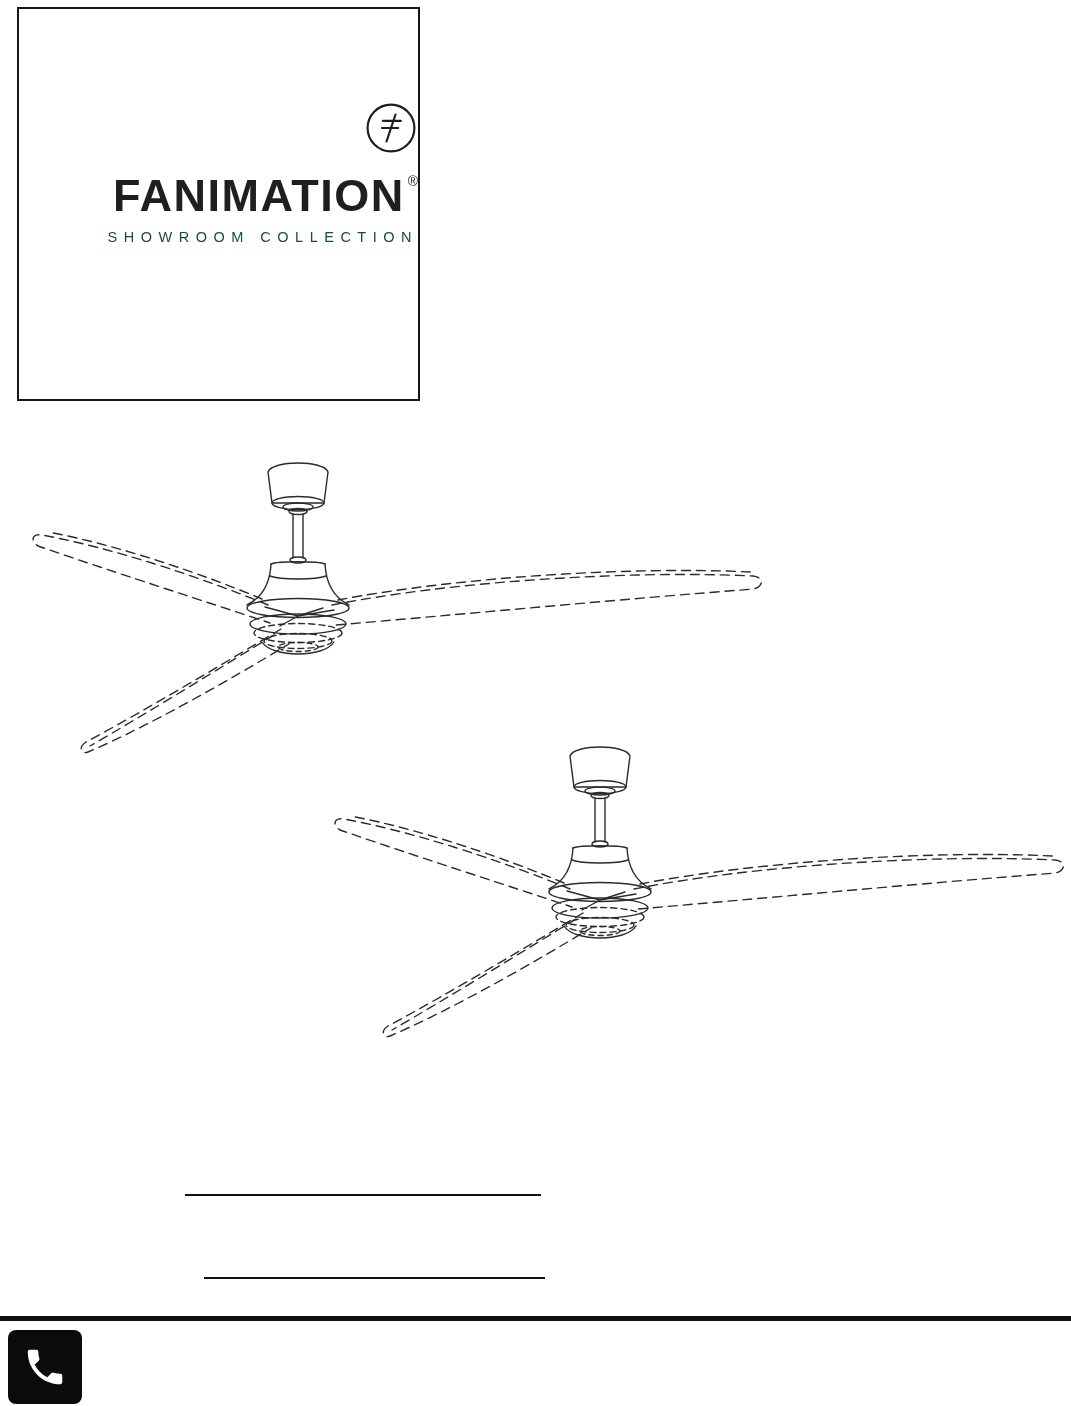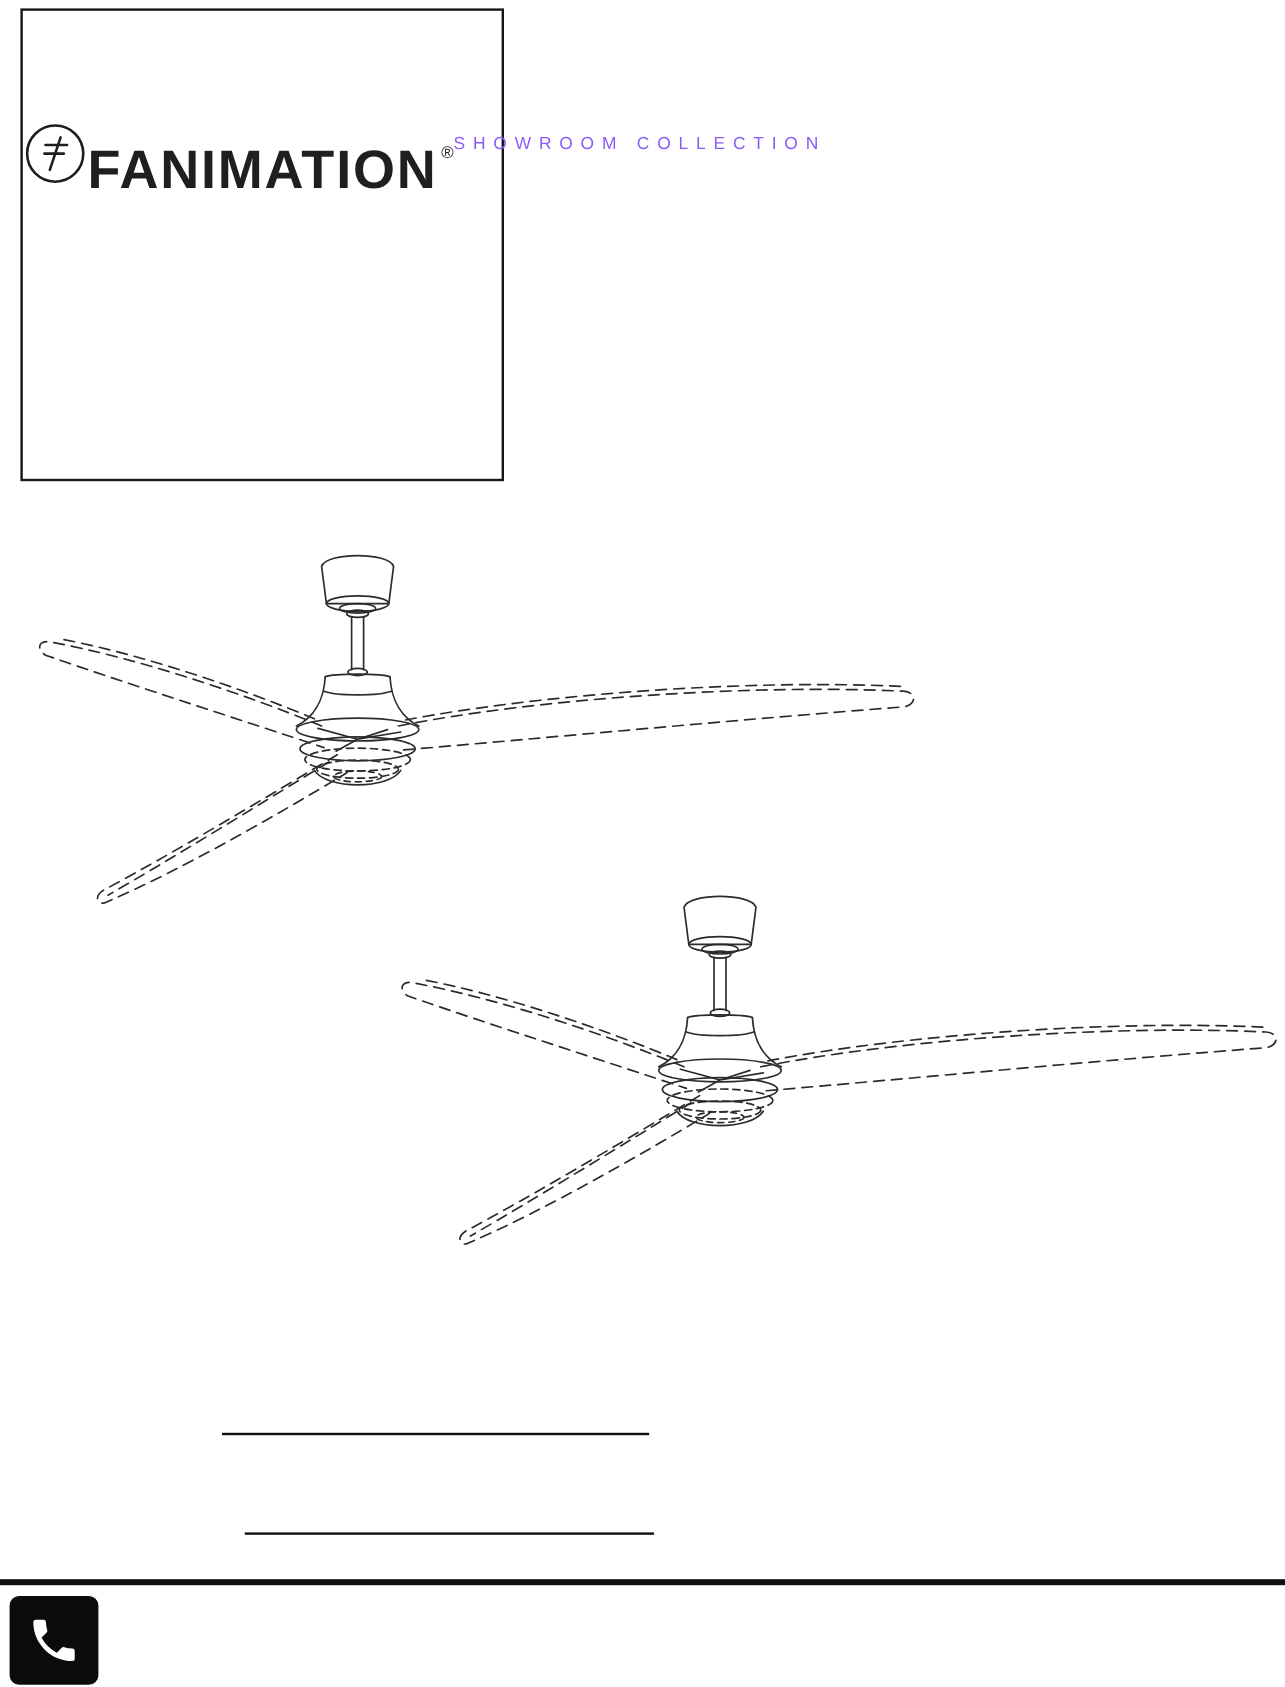--- a/index.html
+++ b/index.html
@@ -18,22 +18,22 @@
     position: absolute;
     left: 17px; top: 7px;
     width: 399px; height: 390px;
     border: 2px solid #161616;
     background: #ffffff;
   }
   .logo-content {
     position: absolute;
     left: 0; right: 0; top: 92px;
     display: flex;
-    flex-direction: row;
-    align-items: flex-start;
+    flex-direction: column;
+    align-items: flex-end;
   }
   .logo-mark svg { display: block; }
   .brand-row {
     margin-top: 18px;
     display: flex;
     align-items: flex-start;
     line-height: 1;
   }
   .brand-name {
     font-size: 45px;
@@ -46,21 +46,21 @@
     font-size: 14px;
     color: #1f1f1f;
     margin-left: 3px;
     margin-top: 1px;
   }
   .brand-tagline {
     margin-top: 11px;
     font-size: 14.5px;
     font-weight: 400;
     letter-spacing: 6.5px;
-    color: #8b5cf6;
+    color: #14532d;
     white-space: nowrap;
   }
 
   .fan { position: absolute; }
   .fan svg { display: block; }
   .fan-1 { left: 18px; top: 458px; }
   .fan-2 { left: 320px; top: 742px; }
 
   .energy-star-badge { position: absolute; left: 959px; top: 1099px; }
 

